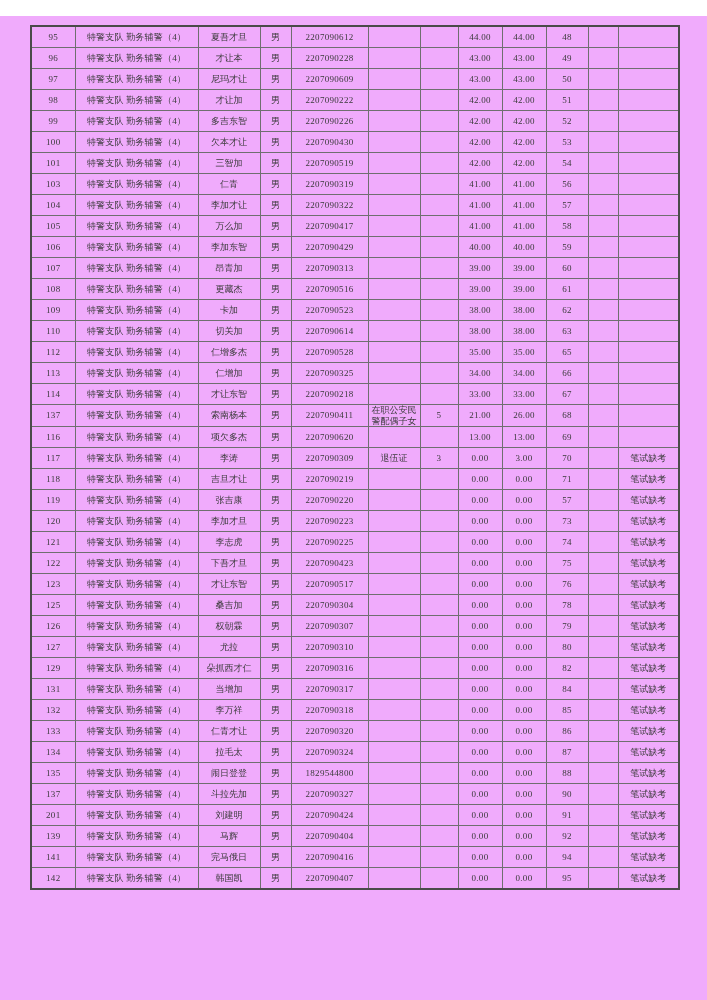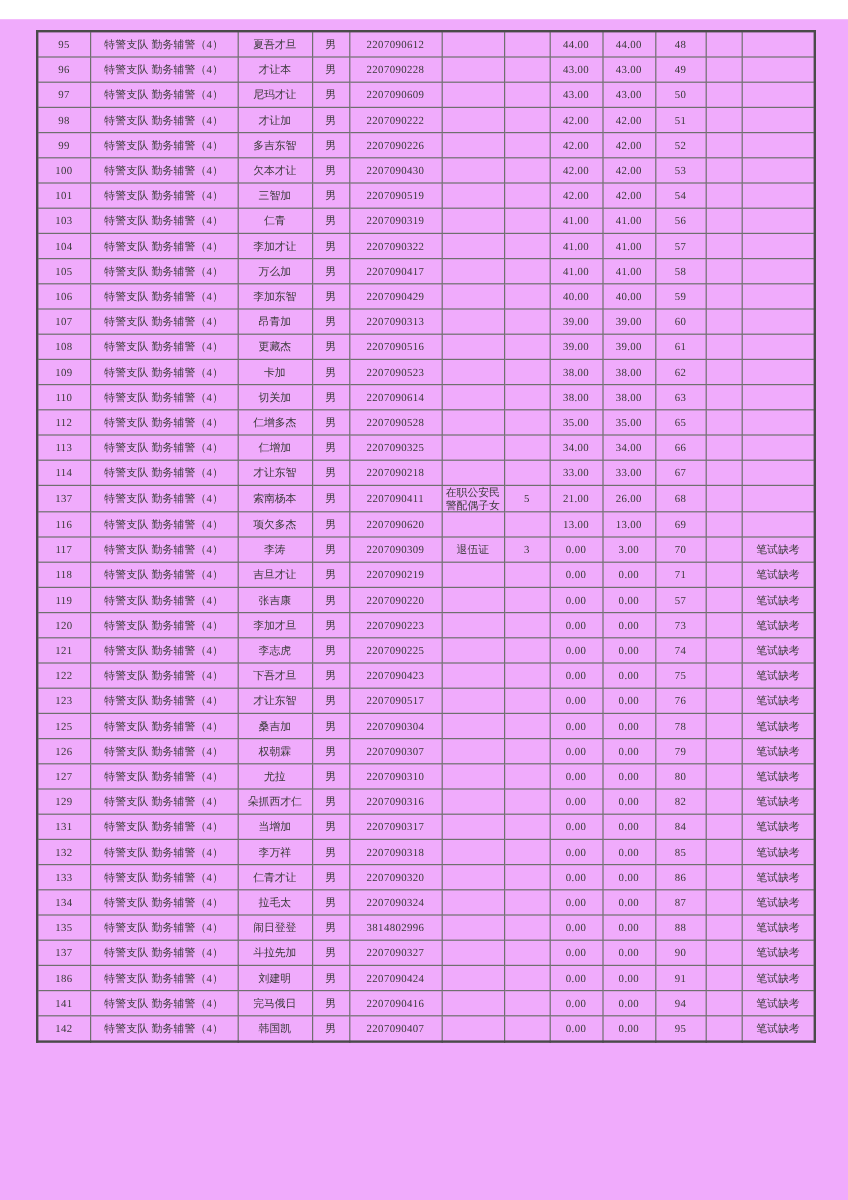--- a/index.html
+++ b/index.html
@@ -545,21 +545,21 @@
           <td class="num">0.00</td>
           <td class="num">87</td>
           <td></td>
           <td>笔试缺考</td>
         </tr>
         <tr>
           <td class="num">135</td>
           <td class="dept">特警支队 勤务辅警（4）</td>
           <td>闹日登登</td>
           <td>男</td>
-          <td class="num">3814802996</td>
+          <td class="num">1829544800</td>
           <td class="wrap"></td>
           <td class="num"></td>
           <td class="num">0.00</td>
           <td class="num">0.00</td>
           <td class="num">88</td>
           <td></td>
           <td>笔试缺考</td>
         </tr>
         <tr>
           <td class="num">137</td>
@@ -569,30 +569,44 @@
           <td class="num">2207090327</td>
           <td class="wrap"></td>
           <td class="num"></td>
           <td class="num">0.00</td>
           <td class="num">0.00</td>
           <td class="num">90</td>
           <td></td>
           <td>笔试缺考</td>
         </tr>
         <tr>
-          <td class="num">186</td>
+          <td class="num">201</td>
           <td class="dept">特警支队 勤务辅警（4）</td>
           <td>刘建明</td>
           <td>男</td>
           <td class="num">2207090424</td>
           <td class="wrap"></td>
           <td class="num"></td>
           <td class="num">0.00</td>
           <td class="num">0.00</td>
           <td class="num">91</td>
+          <td></td>
+          <td>笔试缺考</td>
+        </tr>
+        <tr>
+          <td class="num">139</td>
+          <td class="dept">特警支队 勤务辅警（4）</td>
+          <td>马辉</td>
+          <td>男</td>
+          <td class="num">2207090404</td>
+          <td class="wrap"></td>
+          <td class="num"></td>
+          <td class="num">0.00</td>
+          <td class="num">0.00</td>
+          <td class="num">92</td>
           <td></td>
           <td>笔试缺考</td>
         </tr>
         <tr>
           <td class="num">141</td>
           <td class="dept">特警支队 勤务辅警（4）</td>
           <td>完马俄日</td>
           <td>男</td>
           <td class="num">2207090416</td>
           <td class="wrap"></td>

